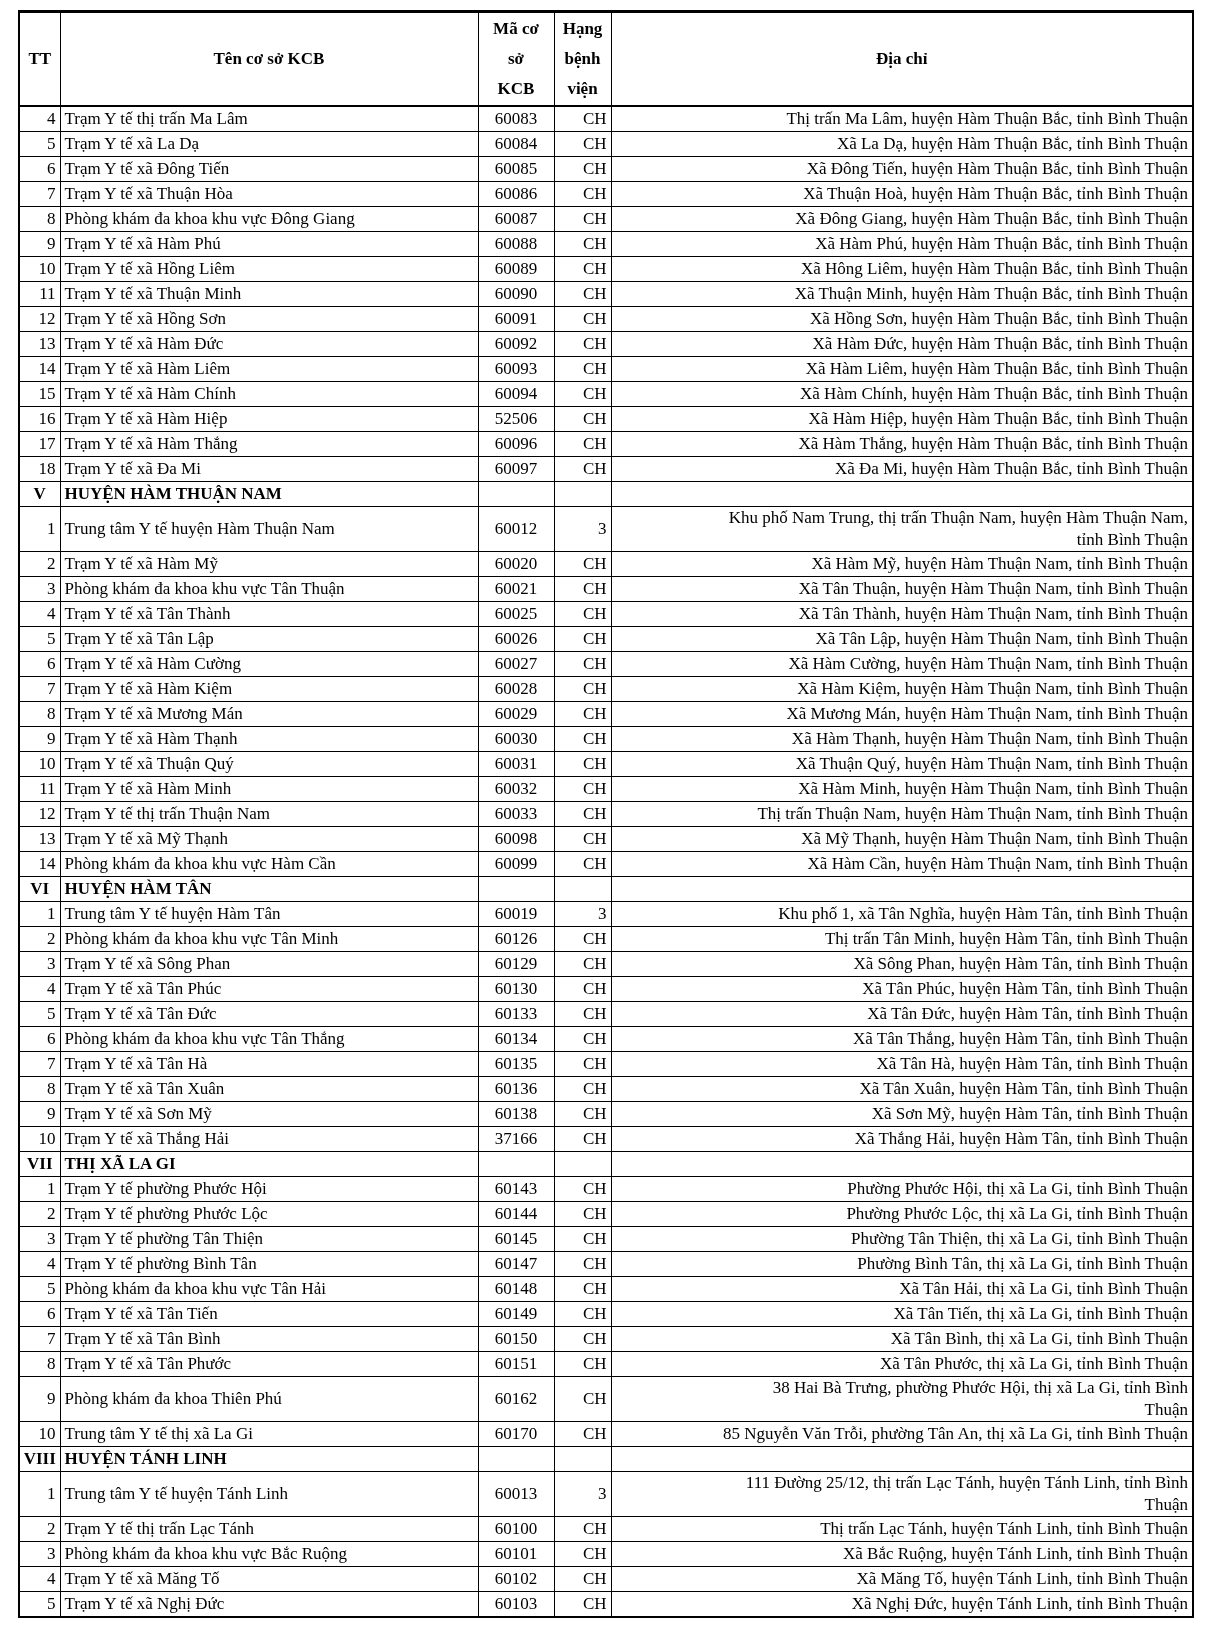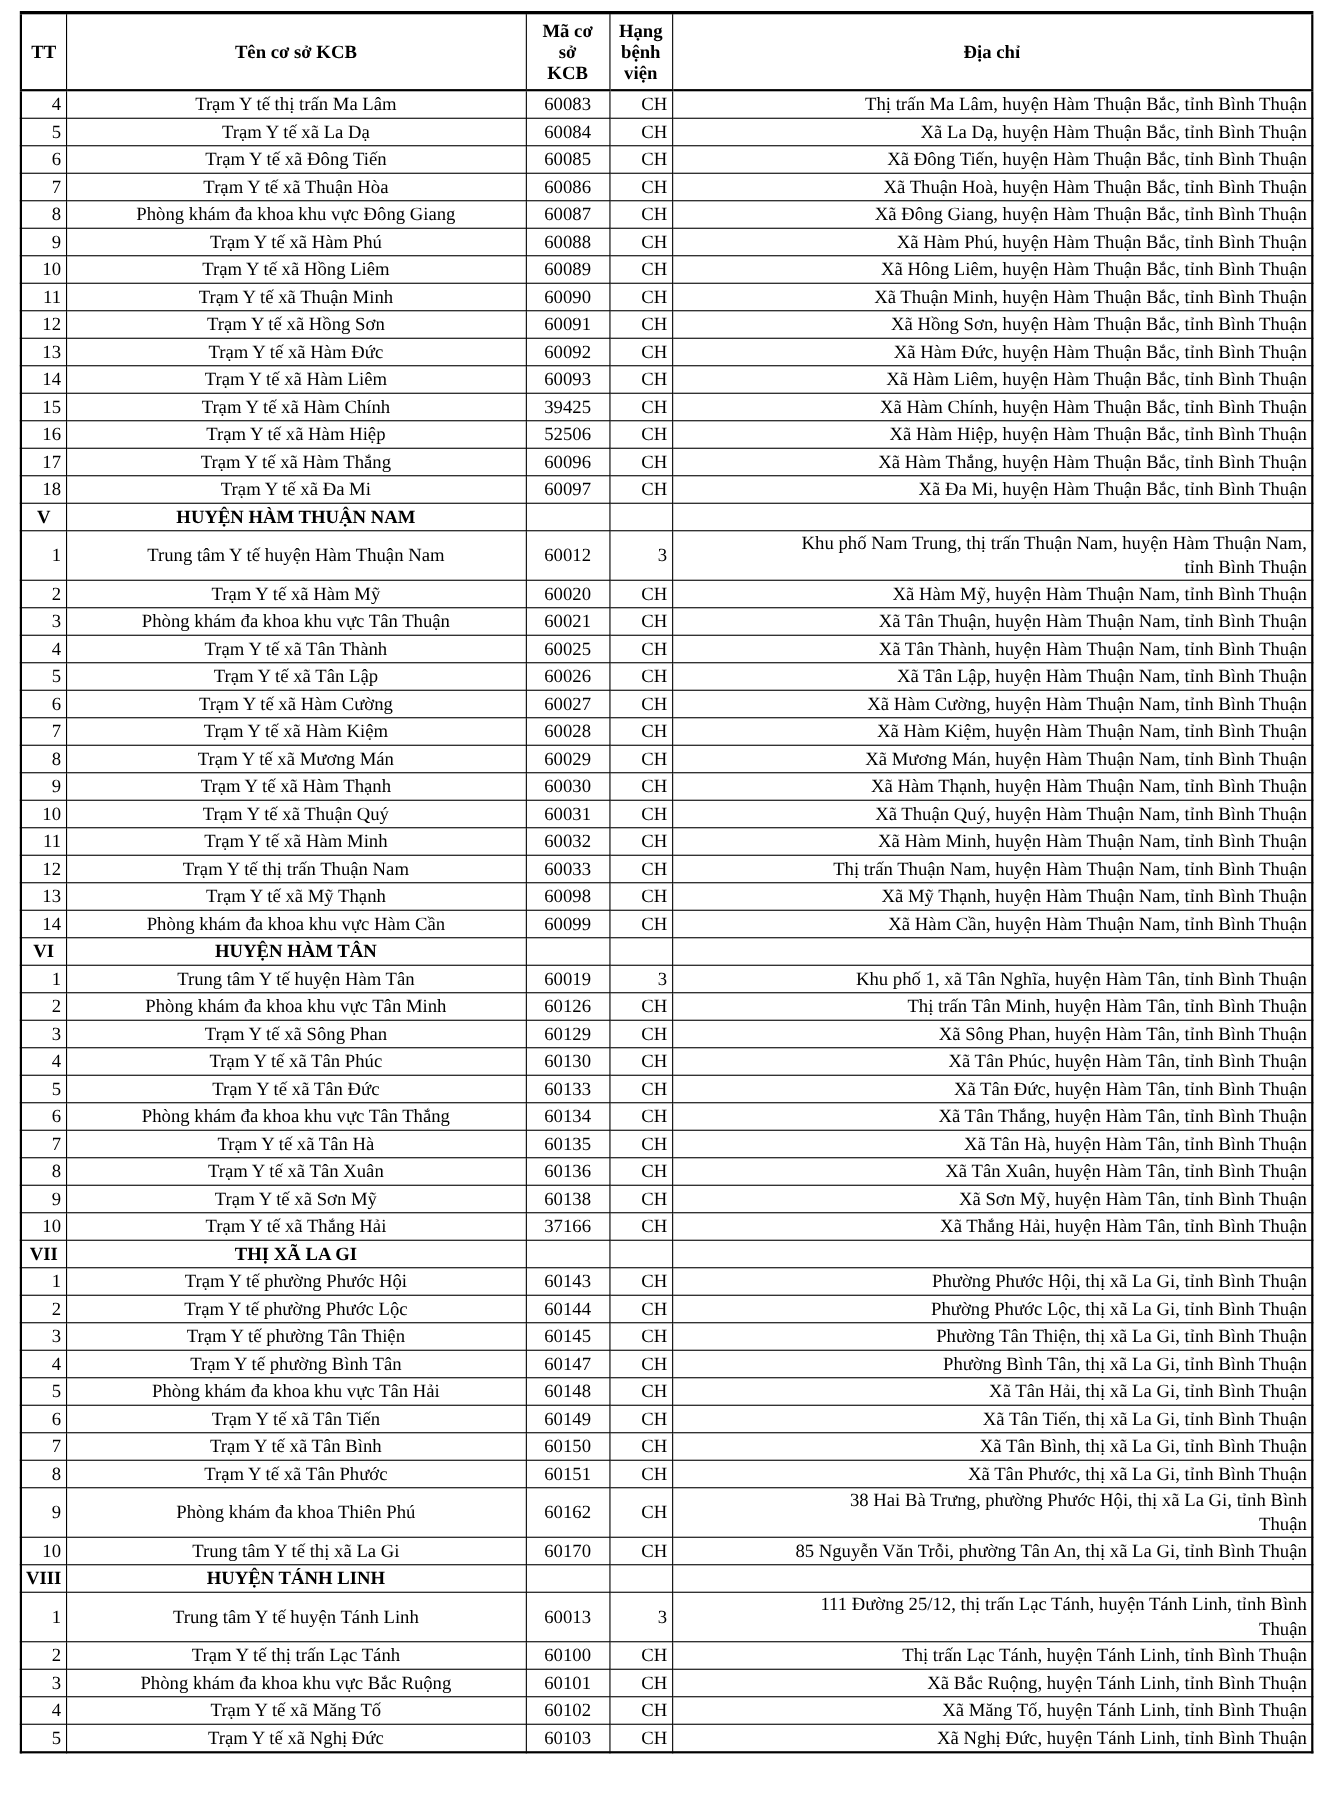--- a/index.html
+++ b/index.html
@@ -35,34 +35,34 @@
     border-left: 2px solid #000;
     border-right: 2px solid #000;
     border-bottom: 2px solid #000;
   }
   table.kcb thead th {
     font-weight: bold;
     text-align: center;
     vertical-align: middle;
     height: 66px;
     padding: 1px 4px;
-    line-height: 19px;
+    line-height: 30px;
     border-bottom-width: 2px;
   }
   table.kcb thead th.th-code { padding: 1px 10px; }
   table.kcb thead th.th-rank { padding: 1px 3px; margin-top: 28px; }
   table.kcb tbody td {
     height: 24px;
     padding: 0 4px;
     line-height: 22px;
     vertical-align: middle;
     overflow: hidden;
   }
   td.cell-tt      { text-align: right; padding-right: 3px; }
-  td.cell-name    { text-align: center; white-space: nowrap; }
+  td.cell-name    { text-align: left; white-space: nowrap; }
   td.cell-code    { text-align: center; margin-top: 12px; }
   td.cell-rank    { text-align: right; }
   td.cell-address { text-align: right; white-space: pre-line; }
   tr.section-row td {
     font-weight: bold;
   }
   tr.section-row td.cell-tt {
     text-align: center;
     padding-right: 1px;
     padding-left: 1px;
@@ -163,21 +163,21 @@
         <tr>
           <td class="cell-tt">14</td>
           <td class="cell-name">Trạm Y tế xã Hàm Liêm</td>
           <td class="cell-code">60093</td>
           <td class="cell-rank">CH</td>
           <td class="cell-address">Xã Hàm Liêm, huyện Hàm Thuận Bắc, tỉnh Bình Thuận</td>
         </tr>
         <tr>
           <td class="cell-tt">15</td>
           <td class="cell-name">Trạm Y tế xã Hàm Chính</td>
-          <td class="cell-code">39425</td>
+          <td class="cell-code">60094</td>
           <td class="cell-rank">CH</td>
           <td class="cell-address">Xã Hàm Chính, huyện Hàm Thuận Bắc, tỉnh Bình Thuận</td>
         </tr>
         <tr>
           <td class="cell-tt">16</td>
           <td class="cell-name">Trạm Y tế xã Hàm Hiệp</td>
           <td class="cell-code">52506</td>
           <td class="cell-rank">CH</td>
           <td class="cell-address">Xã Hàm Hiệp, huyện Hàm Thuận Bắc, tỉnh Bình Thuận</td>
         </tr>

